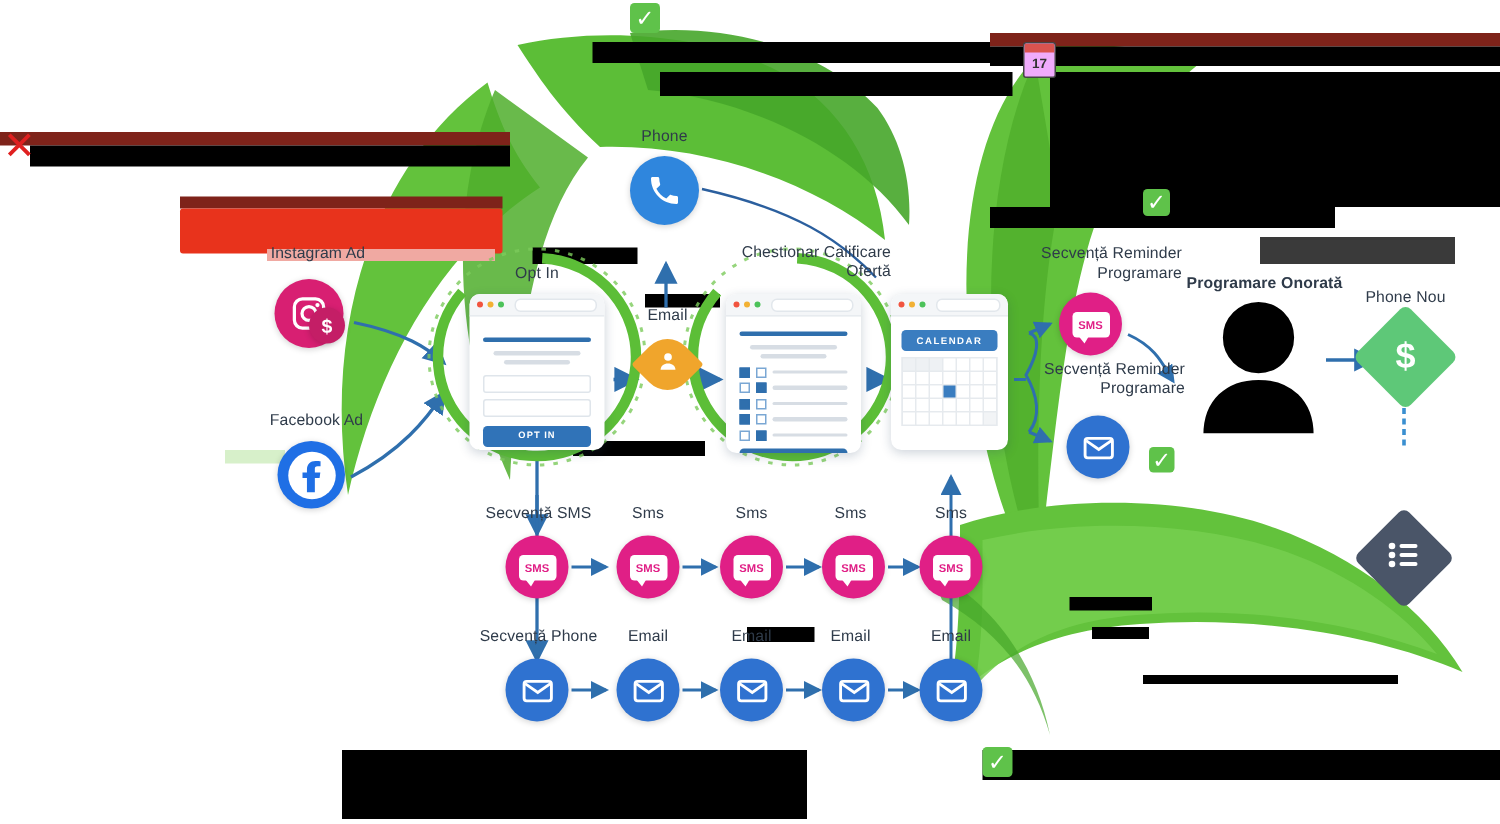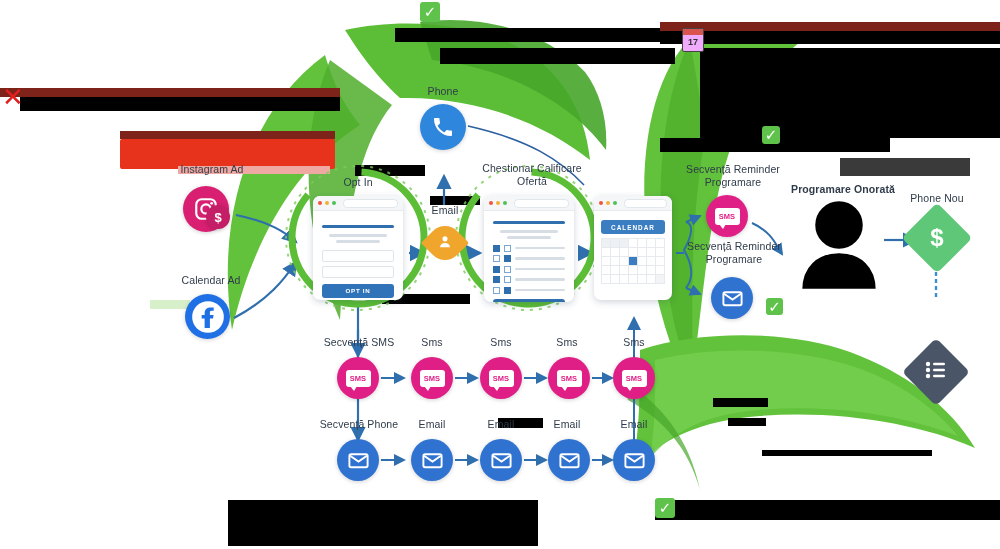--- a/index.html
+++ b/index.html
@@ -6,21 +6,21 @@
   body{width:1000px;height:549px;position:relative;overflow:hidden;
        font-family:"Liberation Sans","DejaVu Sans",sans-serif;}
   #stage{position:absolute;left:0;top:0;width:1000px;height:549px;overflow:hidden;background:#fff;}
 
   
   .abs{position:absolute;}
 
   
   .lbl{position:absolute;font-size:10.5px;color:#2f3b4a;text-align:center;
        line-height:12.5px;white-space:nowrap;letter-spacing:.1px;}
-  .lbl.wrap{white-space:normal;}
+  .lbl.wrap{white-space:normal;text-align:right;}
 
   
   .bar-black{position:absolute;background:#000;}
   .bar-red{position:absolute;background:#e8331c;}
   .bar-dkred{position:absolute;background:#7e231a;}
   .bar-gray{position:absolute;background:#3a3a3a;}
   .bar-pink{position:absolute;background:#f0a9a2;}
   .check-emoji{position:absolute;background:#5fc24a;border-radius:3px;
      color:#fff;font-size:15px;font-weight:bold;display:flex;align-items:center;
      justify-content:center;}
@@ -208,21 +208,21 @@
     <svg width="26" height="26" viewBox="0 0 24 24">
       <rect x="3" y="3" width="18" height="18" rx="5" fill="none" stroke="#fff" stroke-width="2"></rect>
       <circle cx="12" cy="12" r="4.3" fill="none" stroke="#fff" stroke-width="2"></circle>
       <circle cx="17.2" cy="6.8" r="1.3" fill="#fff"></circle>
     </svg>
   </div>
   <div class="cir" style="left:206px;top:205px;width:24px;height:24px;background:#c41e66;">
     <span style="color:#fff;font-size:13px;font-weight:bold;line-height:1;">$</span>
   </div>
 
-  <div class="lbl" style="left:170px;top:274px;width:82px;">Calendar Ad</div>
+  <div class="lbl" style="left:170px;top:274px;width:82px;">Facebook Ad</div>
   <div class="cir fb" style="left:185px;top:294px;width:45px;height:45px;">
     <svg width="38" height="38" viewBox="0 0 24 24">
       <circle cx="12" cy="12" r="10" fill="#fff"></circle>
       <path d="M13.2 19v-6h2l.3-2.3h-2.3V9.2c0-.66.18-1.1 1.14-1.1H15.6V6.05c-.26-.035-1.13-.11-2.15-.11-2.12 0-3.58 1.3-3.58 3.68V10.7H8v2.3h1.87v6z" fill="#1f6fe5"></path>
     </svg>
   </div>
 
   <div class="lbl" style="left:408px;top:85px;width:70px;">Phone</div>
   <div class="cir phone" style="left:420px;top:104px;width:46px;height:46px;">
     <svg width="24" height="24" viewBox="0 0 24 24">

